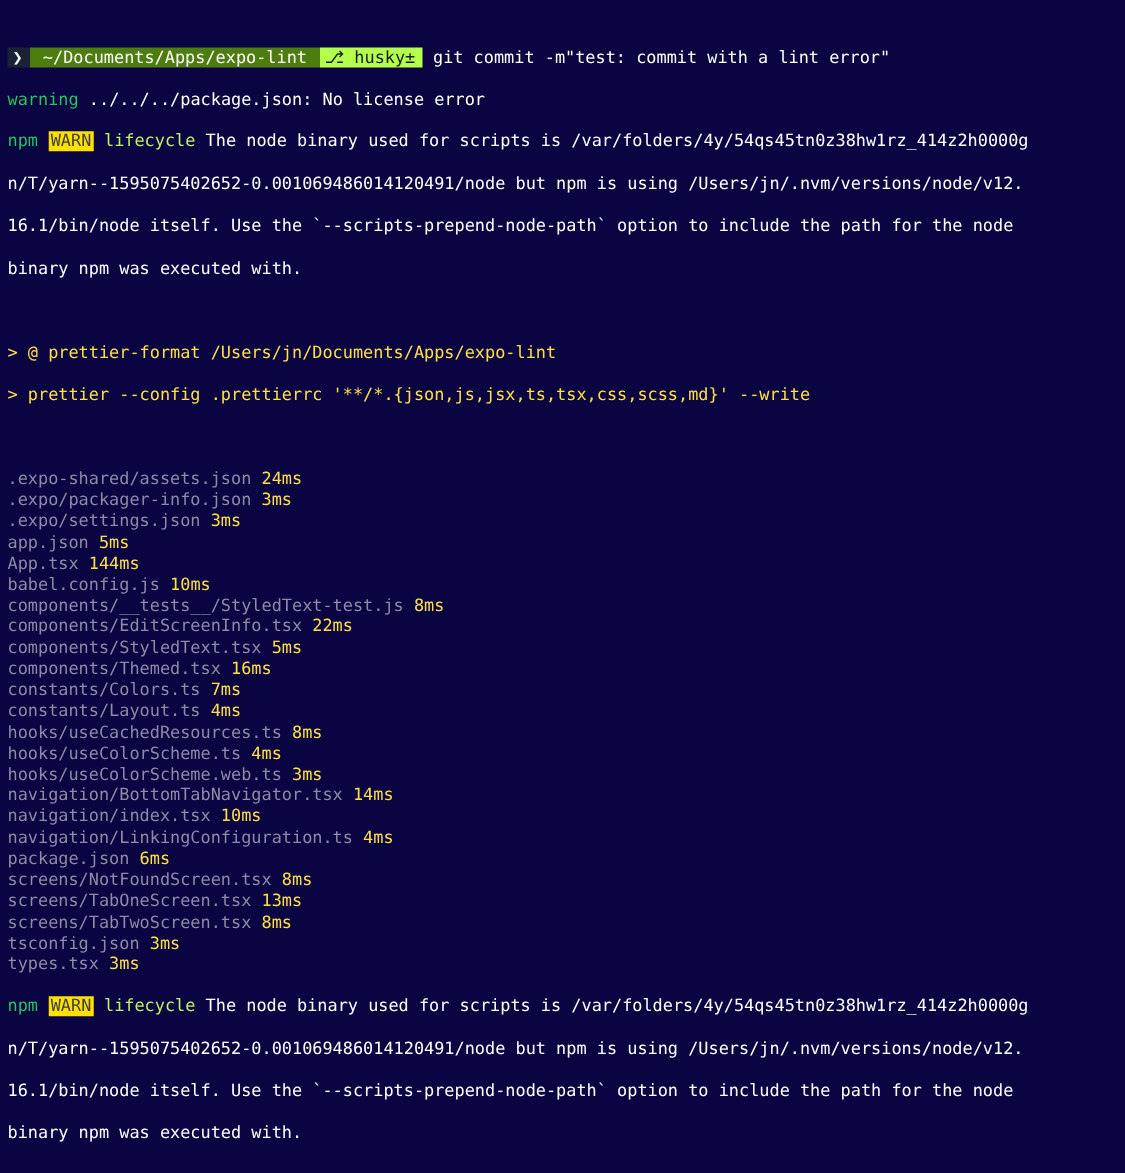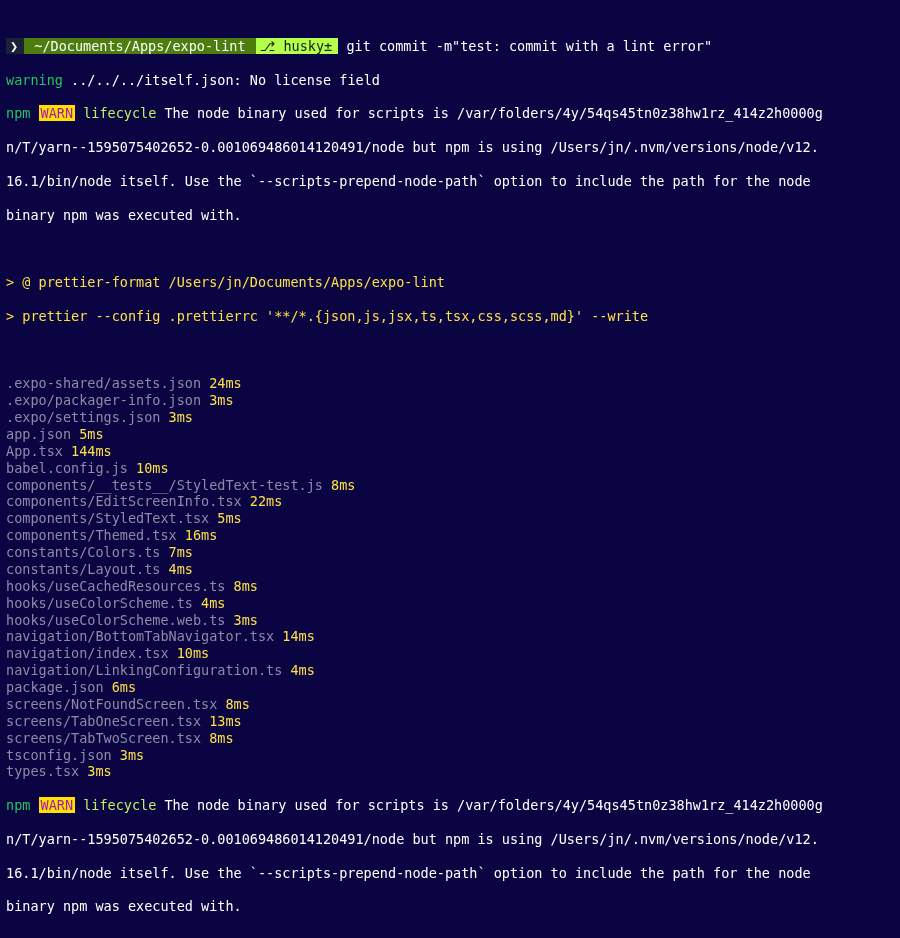--- a/index.html
+++ b/index.html
@@ -31,33 +31,33 @@
   .branch-seg {
     background: #b3ff4a;
     color: #1a1a1a;
     padding: 0 6px 0 4px;
   }
   .arrow1 { color: #6f5cff; background:#1a2336;}
   .arrow-on-green { color:#6f5cff; background:#b3ff4a;}
   .arrow2c { color: #b3ff4a; }
   .cmd { color: #ffffff; }
   .warn-word { color: #22c55e; }
-  .warn-badge { background:#ffe000; color:#a21caf; padding:0 2px;}
+  .warn-badge { background:#ffe000; color:#404040; padding:0 2px;}
   .lifecycle { color:#bef264; }
   .dim-purple { color:#22c55e; }
   .dim-gray { color:#8f8aa6; }
   .white { color:#fde047; }
 </style>
 </head>
 <body>
 
 <div class="term">
 
 <span class="line"><span class="chev">❯</span><span class="arrow1"></span><span class="path-seg"> <span>~/Documents/Apps/expo-lint</span> </span><span class="arrow-on-green"></span><span class="branch-seg"><span>⎇</span> <span>husky±</span></span><span class="arrow2c"></span> <span class="cmd">git commit -m"test: commit with a lint error"</span></span>
-<span class="line"><span class="warn-word">warning</span> <span>../../../itself.json: No license field</span></span>
+<span class="line"><span class="warn-word">warning</span> <span>../../../package.json: No license error</span></span>
 <span class="line"><span class="dim-purple">npm</span> <span class="warn-badge">WARN</span> <span class="lifecycle">lifecycle</span><span> The node binary used for scripts is /var/folders/4y/54qs45tn0z38hw1rz_414z2h0000g</span></span>
 <span class="line">n/T/yarn--1595075402652-0.001069486014120491/node but npm is using /Users/jn/.nvm/versions/node/v12.</span>
 <span class="line">16.1/bin/node itself. Use the `--scripts-prepend-node-path` option to include the path for the node</span>
 <span class="line">binary npm was executed with.</span>
 <span class="line"> </span>
 <span class="line white">&gt; @ prettier-format /Users/jn/Documents/Apps/expo-lint</span>
 <span class="line white">&gt; prettier --config .prettierrc '**/*.{json,js,jsx,ts,tsx,css,scss,md}' --write</span>
 <span class="line"> </span>
 <div id="file-list"><span class="line"><span class="dim-gray">.expo-shared/assets.json</span><span class="white"> 24ms</span></span><span class="line"><span class="dim-gray">.expo/packager-info.json</span><span class="white"> 3ms</span></span><span class="line"><span class="dim-gray">.expo/settings.json</span><span class="white"> 3ms</span></span><span class="line"><span class="dim-gray">app.json</span><span class="white"> 5ms</span></span><span class="line"><span class="dim-gray">App.tsx</span><span class="white"> 144ms</span></span><span class="line"><span class="dim-gray">babel.config.js</span><span class="white"> 10ms</span></span><span class="line"><span class="dim-gray">components/__tests__/StyledText-test.js</span><span class="white"> 8ms</span></span><span class="line"><span class="dim-gray">components/EditScreenInfo.tsx</span><span class="white"> 22ms</span></span><span class="line"><span class="dim-gray">components/StyledText.tsx</span><span class="white"> 5ms</span></span><span class="line"><span class="dim-gray">components/Themed.tsx</span><span class="white"> 16ms</span></span><span class="line"><span class="dim-gray">constants/Colors.ts</span><span class="white"> 7ms</span></span><span class="line"><span class="dim-gray">constants/Layout.ts</span><span class="white"> 4ms</span></span><span class="line"><span class="dim-gray">hooks/useCachedResources.ts</span><span class="white"> 8ms</span></span><span class="line"><span class="dim-gray">hooks/useColorScheme.ts</span><span class="white"> 4ms</span></span><span class="line"><span class="dim-gray">hooks/useColorScheme.web.ts</span><span class="white"> 3ms</span></span><span class="line"><span class="dim-gray">navigation/BottomTabNavigator.tsx</span><span class="white"> 14ms</span></span><span class="line"><span class="dim-gray">navigation/index.tsx</span><span class="white"> 10ms</span></span><span class="line"><span class="dim-gray">navigation/LinkingConfiguration.ts</span><span class="white"> 4ms</span></span><span class="line"><span class="dim-gray">package.json</span><span class="white"> 6ms</span></span><span class="line"><span class="dim-gray">screens/NotFoundScreen.tsx</span><span class="white"> 8ms</span></span><span class="line"><span class="dim-gray">screens/TabOneScreen.tsx</span><span class="white"> 13ms</span></span><span class="line"><span class="dim-gray">screens/TabTwoScreen.tsx</span><span class="white"> 8ms</span></span><span class="line"><span class="dim-gray">tsconfig.json</span><span class="white"> 3ms</span></span><span class="line"><span class="dim-gray">types.tsx</span><span class="white"> 3ms</span></span></div>
 <span class="line"><span class="dim-purple">npm</span> <span class="warn-badge">WARN</span> <span class="lifecycle">lifecycle</span><span> The node binary used for scripts is /var/folders/4y/54qs45tn0z38hw1rz_414z2h0000g</span></span>

